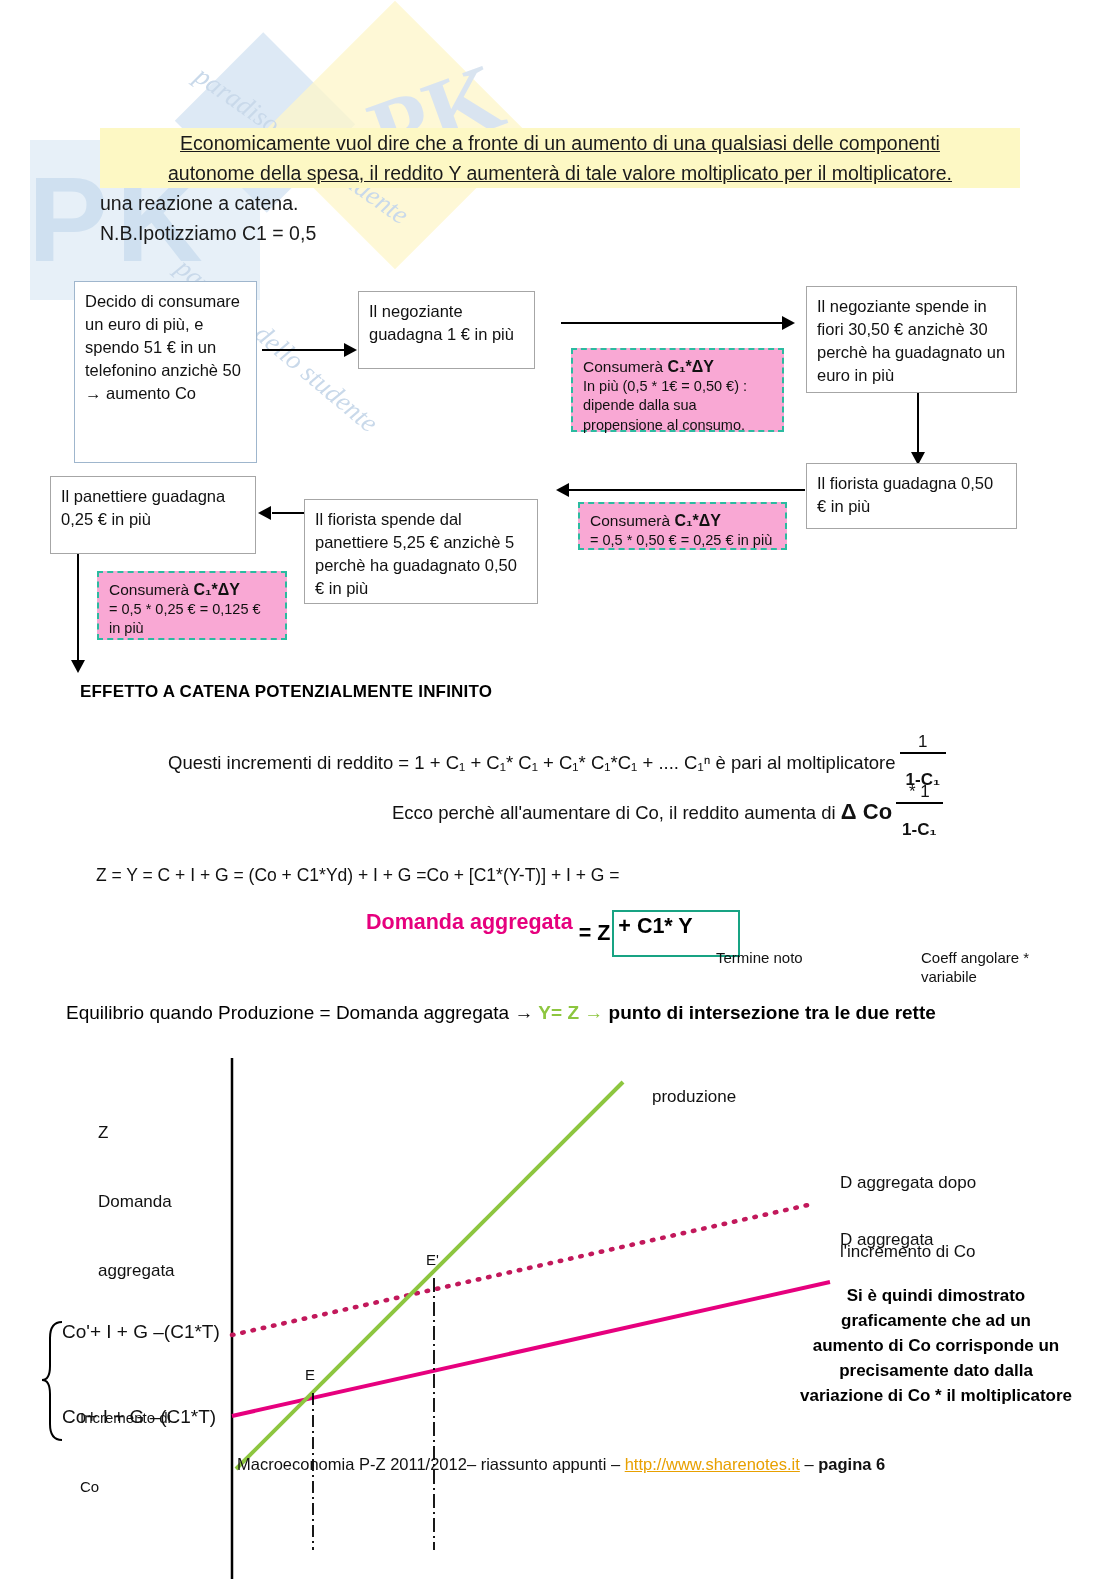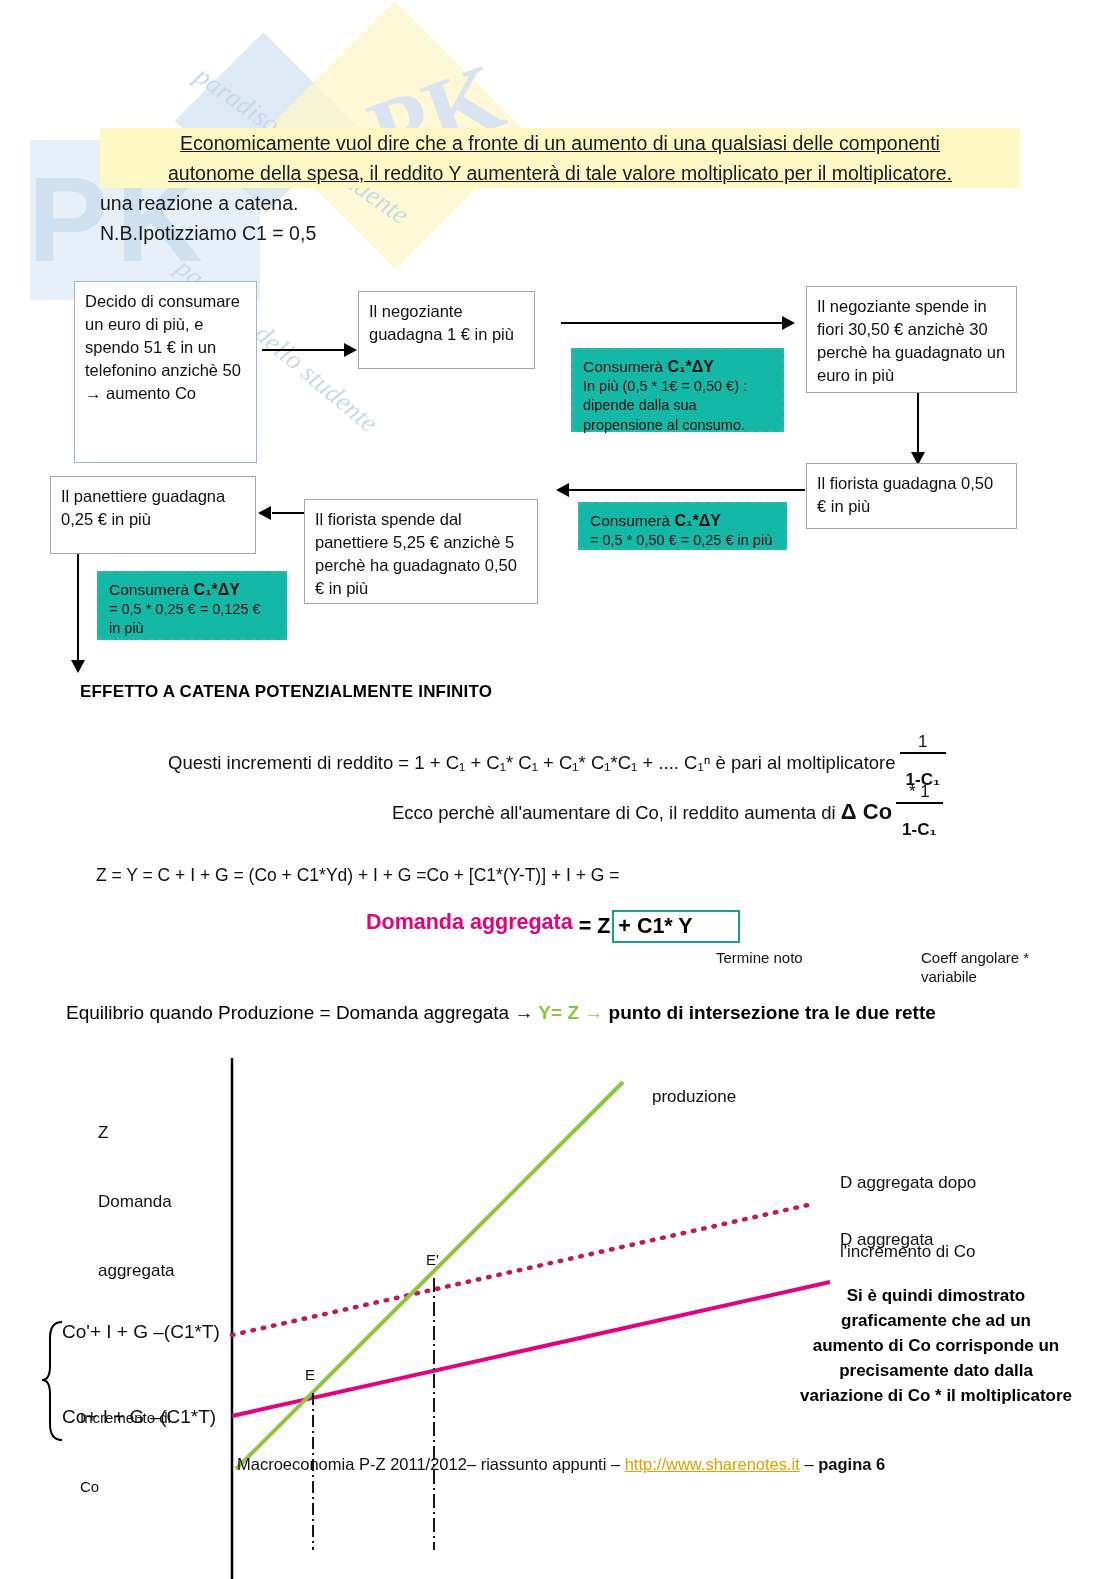--- a/index.html
+++ b/index.html
@@ -114,21 +114,21 @@
     padding: 8px 10px;
     color: #111;
   }
   .box.gray   { border: 1px solid #a6a6a6; }
   .box.bluish { border: 1px solid #9fb6cd; }
 
   .dashbox {
     position: absolute;
     box-sizing: border-box;
     border: 2px dashed #2bbba0;
-    background: #14b8a6;
+    background: #f9a8d4;
     padding: 7px 10px;
     font-size: 14.5px;
     line-height: 19.5px;
     color: #111;
   }
   .dashbox .hdr { font-size: 15.5px; }
   .dashbox b { font-weight: bold; font-size: 16px; }
 
   
   .arrow { position: absolute; }
@@ -205,21 +205,21 @@
   .agg-pink { color: #e6007e; font-weight: bold; padding-right: 4px; }
   .agg-eqz { color: #000; padding: 0 2px; display: flex; align-items: center; }
   .boxblue {
     border: 2px solid #1f9ad6;
     padding: 2px 8px;
     display: flex; align-items: center;
     letter-spacing: .5px;
   }
   .boxteal {
     border: 2px solid #18a383;
-    padding: 2px 8px 2px 4px;
+    padding: 2px 8px 16px 4px;
     display: flex; align-items: center;
     min-width: 112px;
   }
   .caption {
     position: absolute;
     font-size: 15px;
     color: #111;
     line-height: 19px;
   }
 

